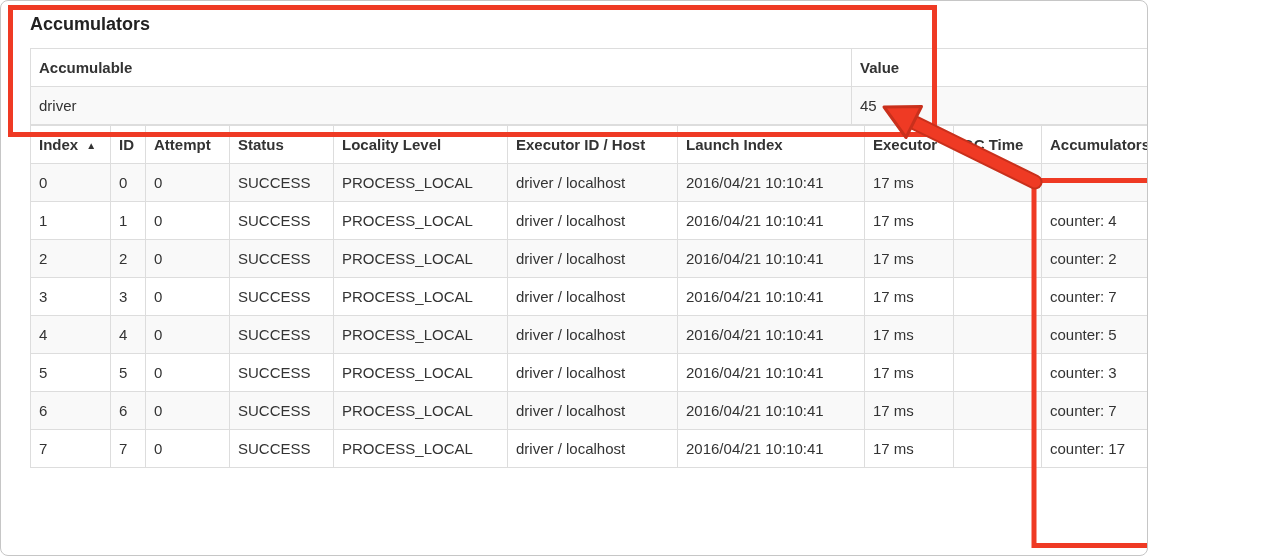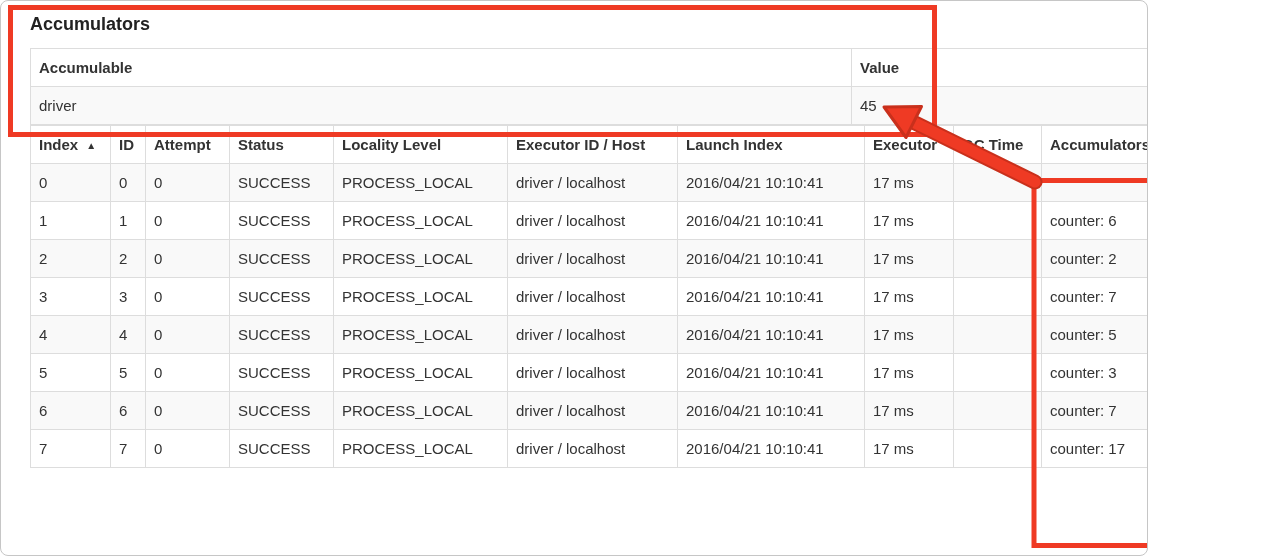--- a/index.html
+++ b/index.html
@@ -125,21 +125,21 @@
         <tr>
           <td>1</td>
           <td>1</td>
           <td>0</td>
           <td>SUCCESS</td>
           <td>PROCESS_LOCAL</td>
           <td>driver / localhost</td>
           <td>2016/04/21 10:10:41</td>
           <td>17 ms</td>
           <td></td>
-          <td>counter: 6</td>
+          <td>counter: 4</td>
           <td></td>
         </tr>
         <tr>
           <td>2</td>
           <td>2</td>
           <td>0</td>
           <td>SUCCESS</td>
           <td>PROCESS_LOCAL</td>
           <td>driver / localhost</td>
           <td>2016/04/21 10:10:41</td>

